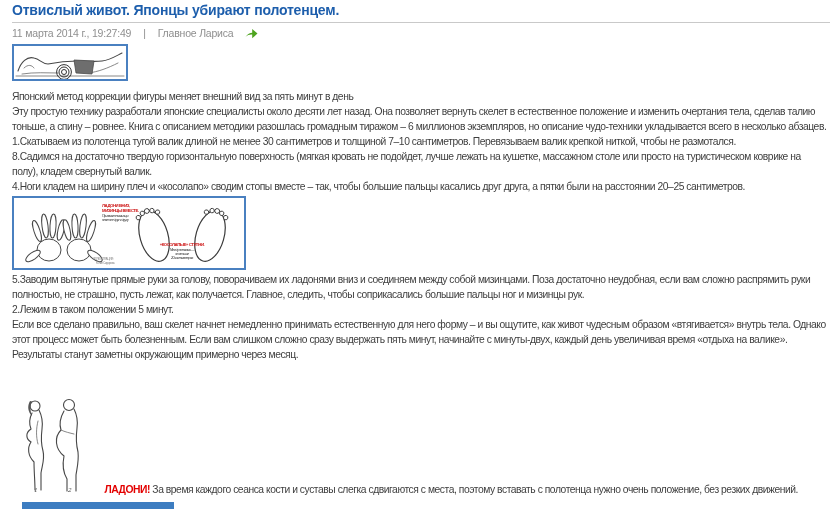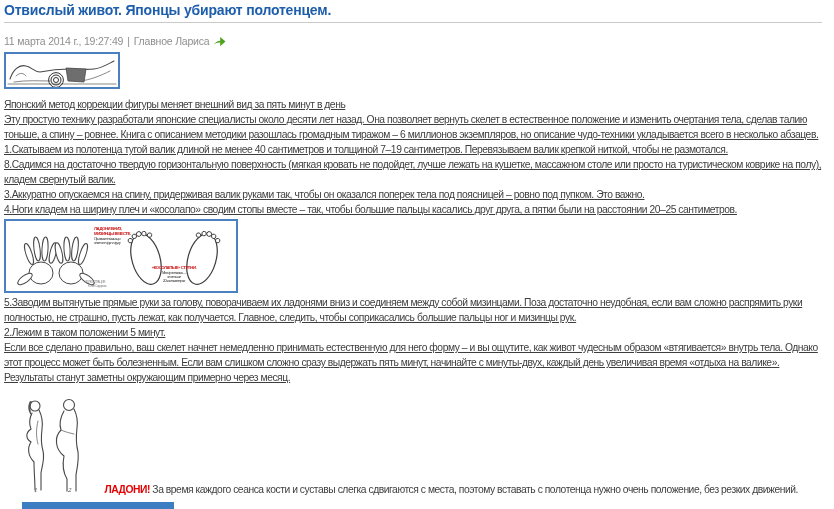--- a/index.html
+++ b/index.html
@@ -2,37 +2,37 @@
 <html><head>
 <meta charset="utf-8">
 <style>
   html,body{margin:0;padding:0;}
   body{
     width:834px;height:509px;position:relative;background:#ffffff;
     font-family:"Liberation Sans",sans-serif;color:#3e3e3e;overflow:hidden;
   }
   .content{
     position:absolute;left:0;top:0;width:834px;height:396px;
-    padding:2px 5px 0 4px;box-sizing:border-box;overflow:hidden;
+    padding:2px 5px 0 12px;box-sizing:border-box;overflow:hidden;
     font-size:10.3px;letter-spacing:-0.45px;line-height:15px;
   }
   .title{
     font-size:14px;font-weight:bold;color:#1d5eac;letter-spacing:-0.2px;
     line-height:17px;cursor:pointer;white-space:nowrap;
   }
   .divider{border-bottom:1px solid #c9c9c9;margin-top:3px;width:818px;}
   .meta{
-    margin-top:12px;color:#8f8f8f;font-size:10.5px;letter-spacing:-0.2px;
-    display:flex;align-items:center;gap:4px;line-height:13px;
+    margin-top:4px;color:#8f8f8f;font-size:10.5px;letter-spacing:-0.2px;
+    display:flex;align-items:center;gap:12px;line-height:13px;
   }
   .arrow-icon{display:inline-flex;align-items:center;cursor:pointer;}
   .fig{display:inline-block;border:2px solid #4a80c0;background:#fff;line-height:0;}
   .fig1{margin-top:4px;}
   .fig2{margin-top:2px;}
-  p{margin:0;text-decoration:underline;}
+  p{margin:0;}
   .lead{margin-top:6px;}
   .gap-top{}
   .final{
     position:absolute;left:8px;top:396px;width:820px;
     font-size:10.3px;letter-spacing:-0.45px;line-height:15px;
   }
   .fig3{display:inline-block;vertical-align:baseline;margin:0 8px 0 2px;line-height:0;}
   .imp{color:#e30000;font-weight:bold;}
   .accent-bar{position:absolute;left:22px;top:502px;width:152px;height:7px;background:#3d7dc1;}
   .sketch{stroke:#474747;fill:none;stroke-width:1.1;stroke-linecap:round;}
@@ -71,23 +71,22 @@
       <path d="M60 14 L80 15 L78 28 L62 27 Z" fill="#6e6e6e" stroke="#4a4a4a" stroke-width="0.8"></path>
       <circle cx="50" cy="26" r="2.5" fill="none" stroke="#333" stroke-width="1"></circle>
       <circle cx="50" cy="26" r="5" fill="none" stroke="#333" stroke-width="1"></circle>
       <circle cx="50" cy="26" r="7.4" fill="none" stroke="#333" stroke-width="1"></circle>
     </svg>
   </div>
 
   <p class="lead">Японский метод коррекции фигуры меняет внешний вид за пять минут в день</p>
 
   <p class="gap-top">Эту простую технику разработали японские специалисты около десяти лет назад. Она позволяет вернуть скелет в естественное положение и изменить очертания тела, сделав талию тоньше, а спину – ровнее. Книга с описанием методики разошлась громадным тиражом – 6 миллионов экземпляров, но описание чудо-техники укладывается всего в несколько абзацев.</p>
-  <p>1.Скатываем из полотенца тугой валик длиной не менее 40 сантиметров и толщиной 7–19 сантиметров. Перевязываем валик крепкой ниткой, чтобы не размотался.</p>
+  <p>1.Скатываем из полотенца тугой валик длиной не менее 30 сантиметров и толщиной 7–10 сантиметров. Перевязываем валик крепкой ниткой, чтобы не размотался.</p>
   <p>8.Садимся на достаточно твердую горизонтальную поверхность (мягкая кровать не подойдет, лучше лежать на кушетке, массажном столе или просто на туристическом коврике на полу), кладем свернутый валик.</p>
-  <p>3.Аккуратно опускаемся на спину, придерживая валик руками так, чтобы он оказался поперек тела под поясницей – ровно под пупком. Это важно.</p>
 
   <p class="gap-top">4.Ноги кладем на ширину плеч и «косолапо» сводим стопы вместе – так, чтобы большие пальцы касались друг друга, а пятки были на расстоянии 20–25 сантиметров.</p>
 
   <div class="fig fig2">
     <svg width="230" height="70" viewBox="0 0 230 70">
 
       <ellipse cx="35" cy="52" rx="12" ry="11" fill="#fff" stroke="#474747" stroke-width="1"></ellipse>
       <ellipse cx="23" cy="33" rx="3" ry="11" fill="#fff" stroke="#474747" stroke-width="1" transform="rotate(-18 23 33)"></ellipse>
       <ellipse cx="31" cy="28" rx="3" ry="12" fill="#fff" stroke="#474747" stroke-width="1" transform="rotate(-7 31 28)"></ellipse>
       <ellipse cx="39" cy="28" rx="3" ry="12" fill="#fff" stroke="#474747" stroke-width="1" transform="rotate(3 39 28)"></ellipse>

